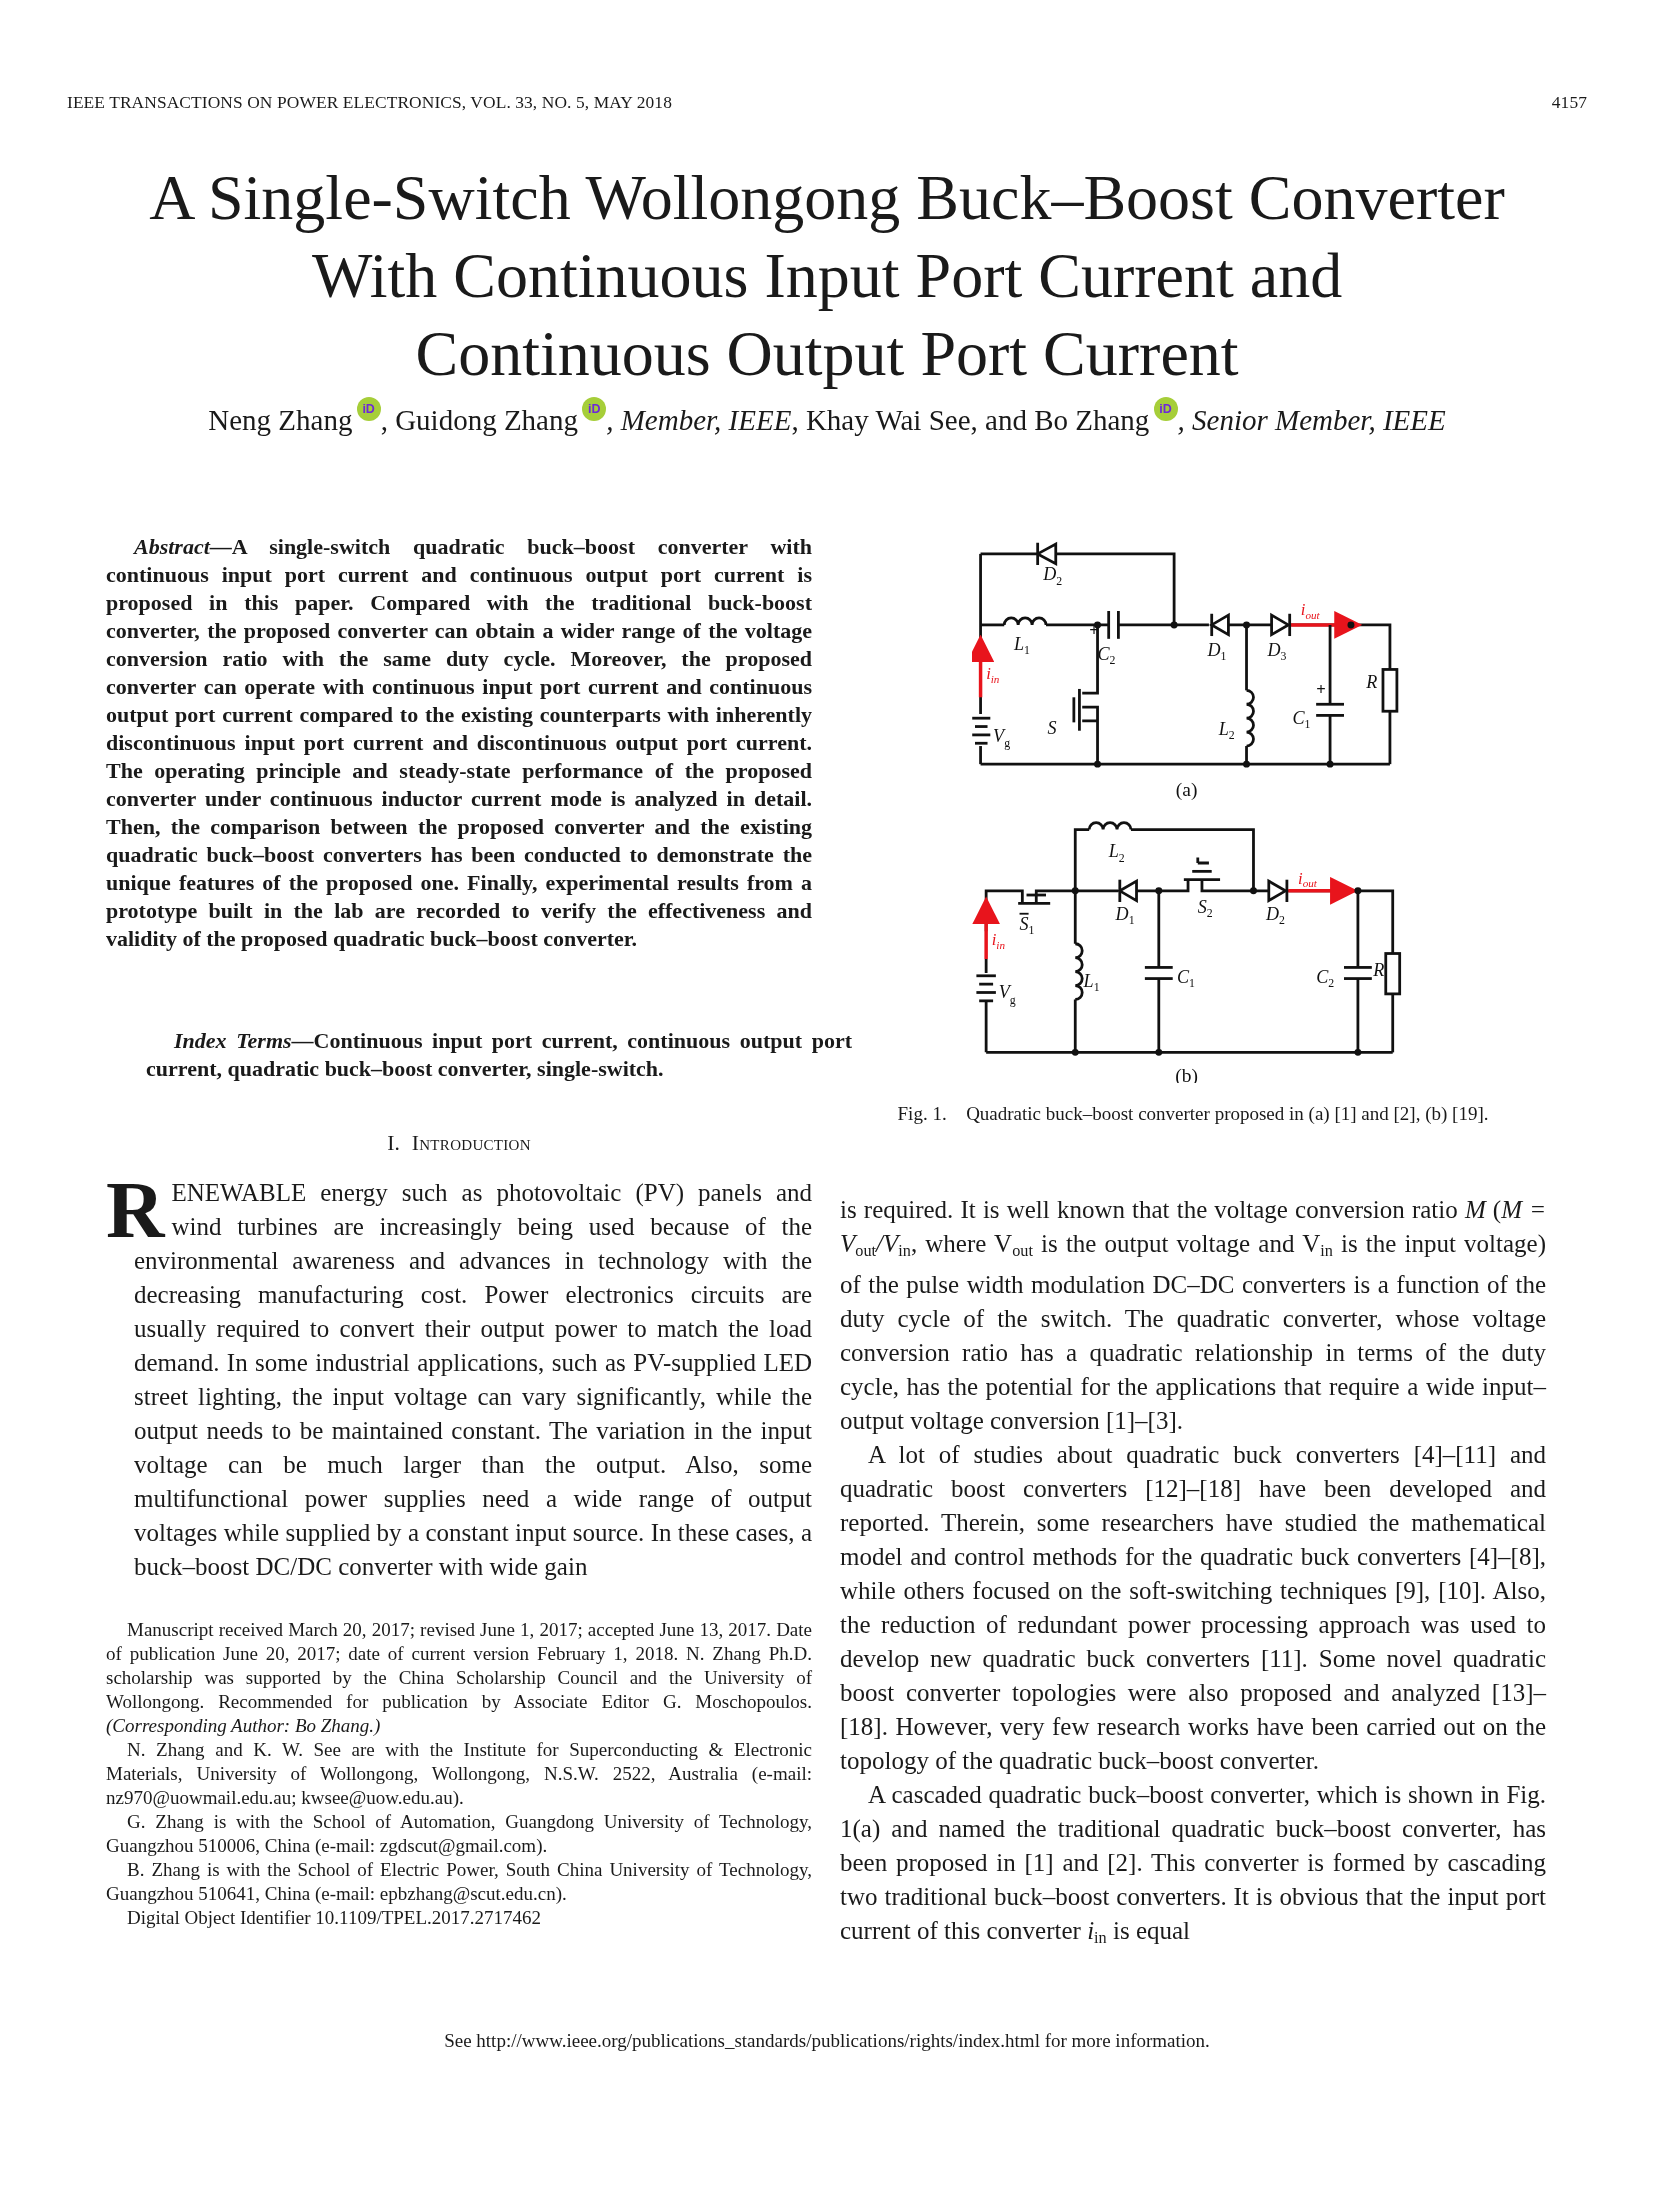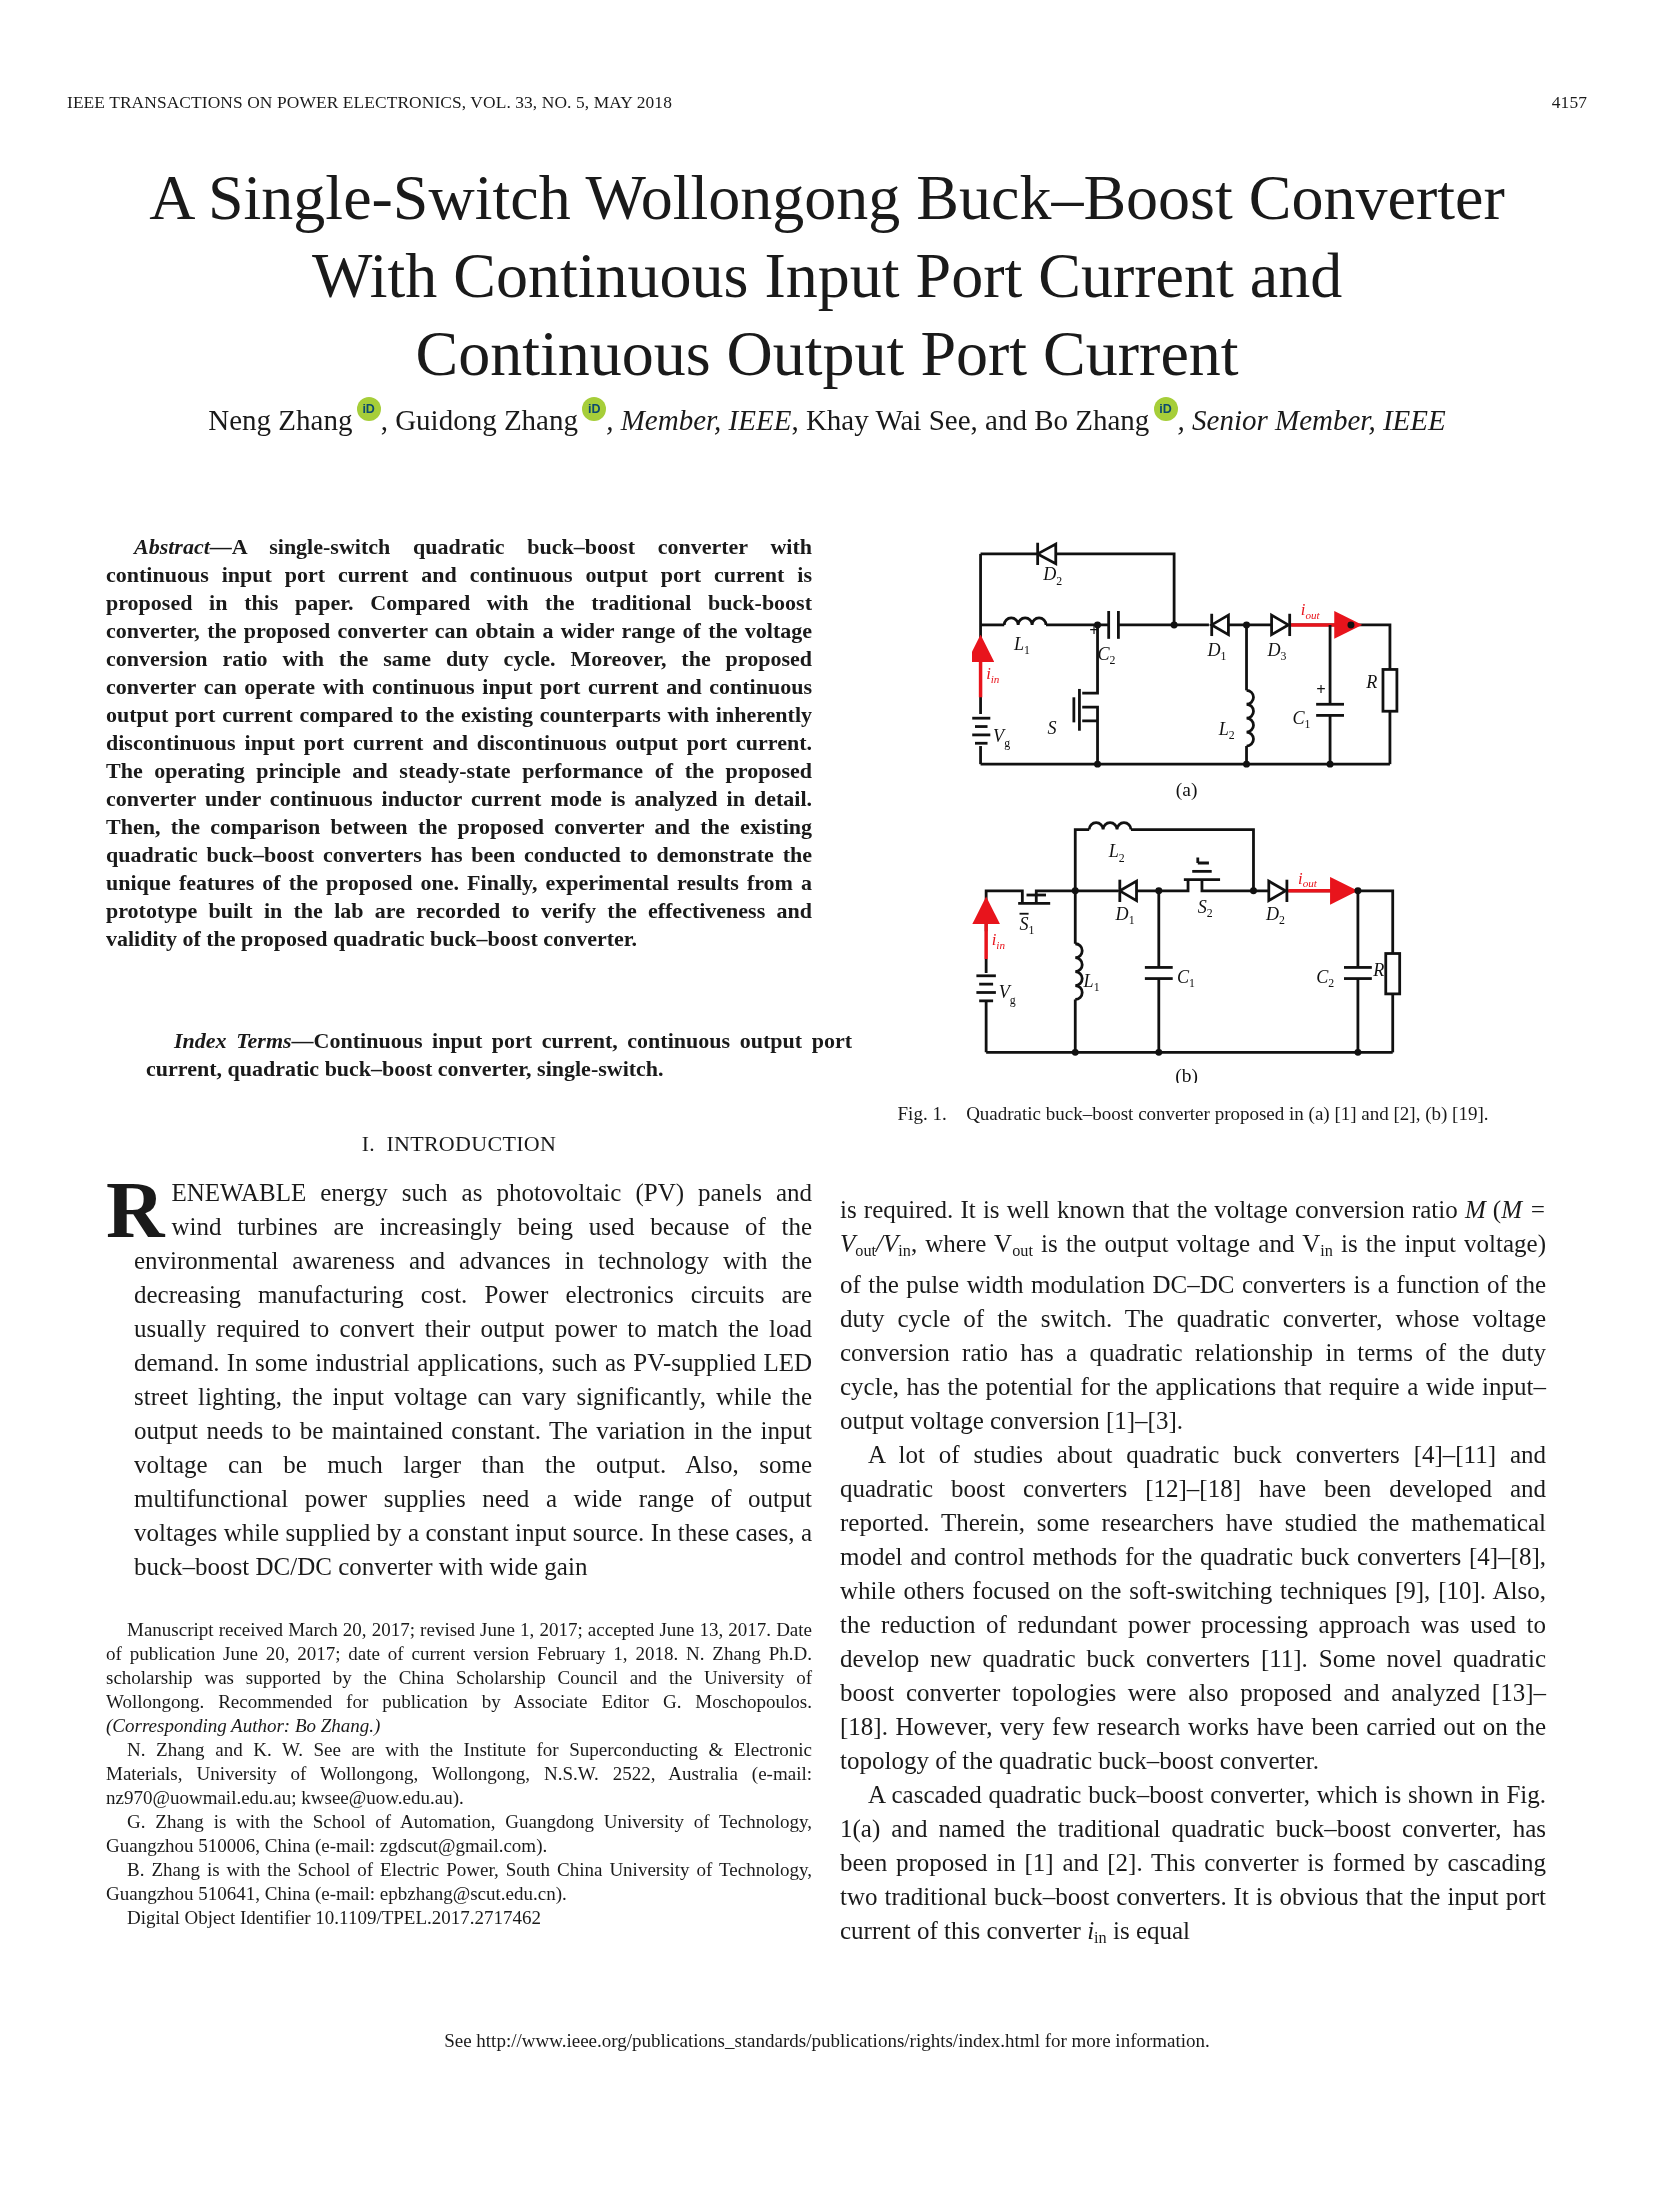--- a/index.html
+++ b/index.html
@@ -3,21 +3,21 @@
 <meta charset="utf-8">
 <style>
   html, body { margin:0; padding:0; background:#ffffff; }
   body { width:1654px; height:2205px; position:relative; overflow:hidden; color:#1a1a1a;
          font-family:"Liberation Serif", "DejaVu Serif", serif; }
   .abs { position:absolute; }
   .running-head { top:92px; left:67px; width:1520px; font-size:17.4px; letter-spacing:0.1px; display:flex; justify-content:space-between; }
   .title { top:159px; left:0; width:1654px; text-align:center; font-size:64px; line-height:78px; }
   .authors { top:404px; left:0; width:1654px; text-align:center; font-size:29px; }
   .authors i { font-style:italic; }
-  .orcid { display:inline-block; width:24px; height:24px; border-radius:50%; background:#a6ce39; color:#0c4a6e;
+  .orcid { display:inline-block; width:24px; height:24px; border-radius:50%; background:#a6ce39; color:#6d28d9;
            font-family:"Liberation Sans", sans-serif; font-size:12.5px; font-weight:bold; line-height:24px;
            text-align:center; vertical-align:top; position:relative; top:-7px; margin-left:4.2px; }
   .col-left { left:106px; width:706px; }
   .col-right { left:840px; width:706px; }
   .abstract { top:533px; font-size:22px; line-height:28px; font-weight:bold; text-align:justify; }
   .abstract p { margin:0; text-indent:28px; }
   .abstract i { font-style:italic; }
   .index-terms { top:1027px; font-size:22px; line-height:28px; font-weight:bold; text-align:justify;margin-left:40px; }
   .index-terms p { margin:0; text-indent:28px; }
   .section-heading { top:1131px; font-size:21.6px; text-align:center; letter-spacing:0.3px; }
@@ -57,21 +57,21 @@
 
 <div class="abs abstract col-left">
   <p><i>Abstract</i><span>—A single-switch quadratic buck–boost converter with continuous input port current and continuous output port current is proposed in this paper. Compared with the traditional buck-boost converter, the proposed converter can obtain a wider range of the voltage conversion ratio with the same duty cycle. Moreover, the proposed converter can operate with continuous input port current and continuous output port current compared to the existing counterparts with inherently discontinuous input port current and discontinuous output port current. The operating principle and steady-state performance of the proposed converter under continuous inductor current mode is analyzed in detail. Then, the comparison between the proposed converter and the existing quadratic buck–boost converters has been conducted to demonstrate the unique features of the proposed one. Finally, experimental results from a prototype built in the lab are recorded to verify the effectiveness and validity of the proposed quadratic buck–boost converter.</span></p>
 </div>
 
 <div class="abs index-terms col-left">
   <p><i>Index Terms</i><span>—Continuous input port current, continuous output port current, quadratic buck–boost converter, single-switch.</span></p>
 </div>
 
 <div class="abs section-heading col-left">
-  <span>I.</span>&nbsp; <span>I</span><span style="font-size:22px">NTRODUCTION</span>
+  <span>I.</span>&nbsp; <span>I</span><span style="font-size:15px">NTRODUCTION</span>
 </div>
 
 <div class="abs body-text body-left col-left">
   <p style="text-indent:0;padding-left:28px;"><span class="dropcap">R</span><span>ENEWABLE energy such as photovoltaic (PV) panels and wind turbines are increasingly being used because of the environmental awareness and advances in technology with the decreasing manufacturing cost. Power electronics circuits are usually required to convert their output power to match the load demand. In some industrial applications, such as PV-supplied LED street lighting, the input voltage can vary significantly, while the output needs to be maintained constant. The variation in the input voltage can be much larger than the output. Also, some multifunctional power supplies need a wide range of output voltages while supplied by a constant input source. In these cases, a buck–boost DC/DC converter with wide gain</span></p>
 </div>
 
 <div class="abs footnote col-left">
   <p><span>Manuscript received March 20, 2017; revised June 1, 2017; accepted June 13, 2017. Date of publication June 20, 2017; date of current version February 1, 2018. N. Zhang Ph.D. scholarship was supported by the China Scholarship Council and the University of Wollongong. Recommended for publication by Associate Editor G. Moschopoulos. </span><i>(Corresponding Author: Bo Zhang.)</i></p>
   <p>N. Zhang and K. W. See are with the Institute for Superconducting &amp; Electronic Materials, University of Wollongong, Wollongong, N.S.W. 2522, Australia (e-mail: nz970@uowmail.edu.au; kwsee@uow.edu.au).</p>
   <p>G. Zhang is with the School of Automation, Guangdong University of Technology, Guangzhou 510006, China (e-mail: zgdscut@gmail.com).</p>

